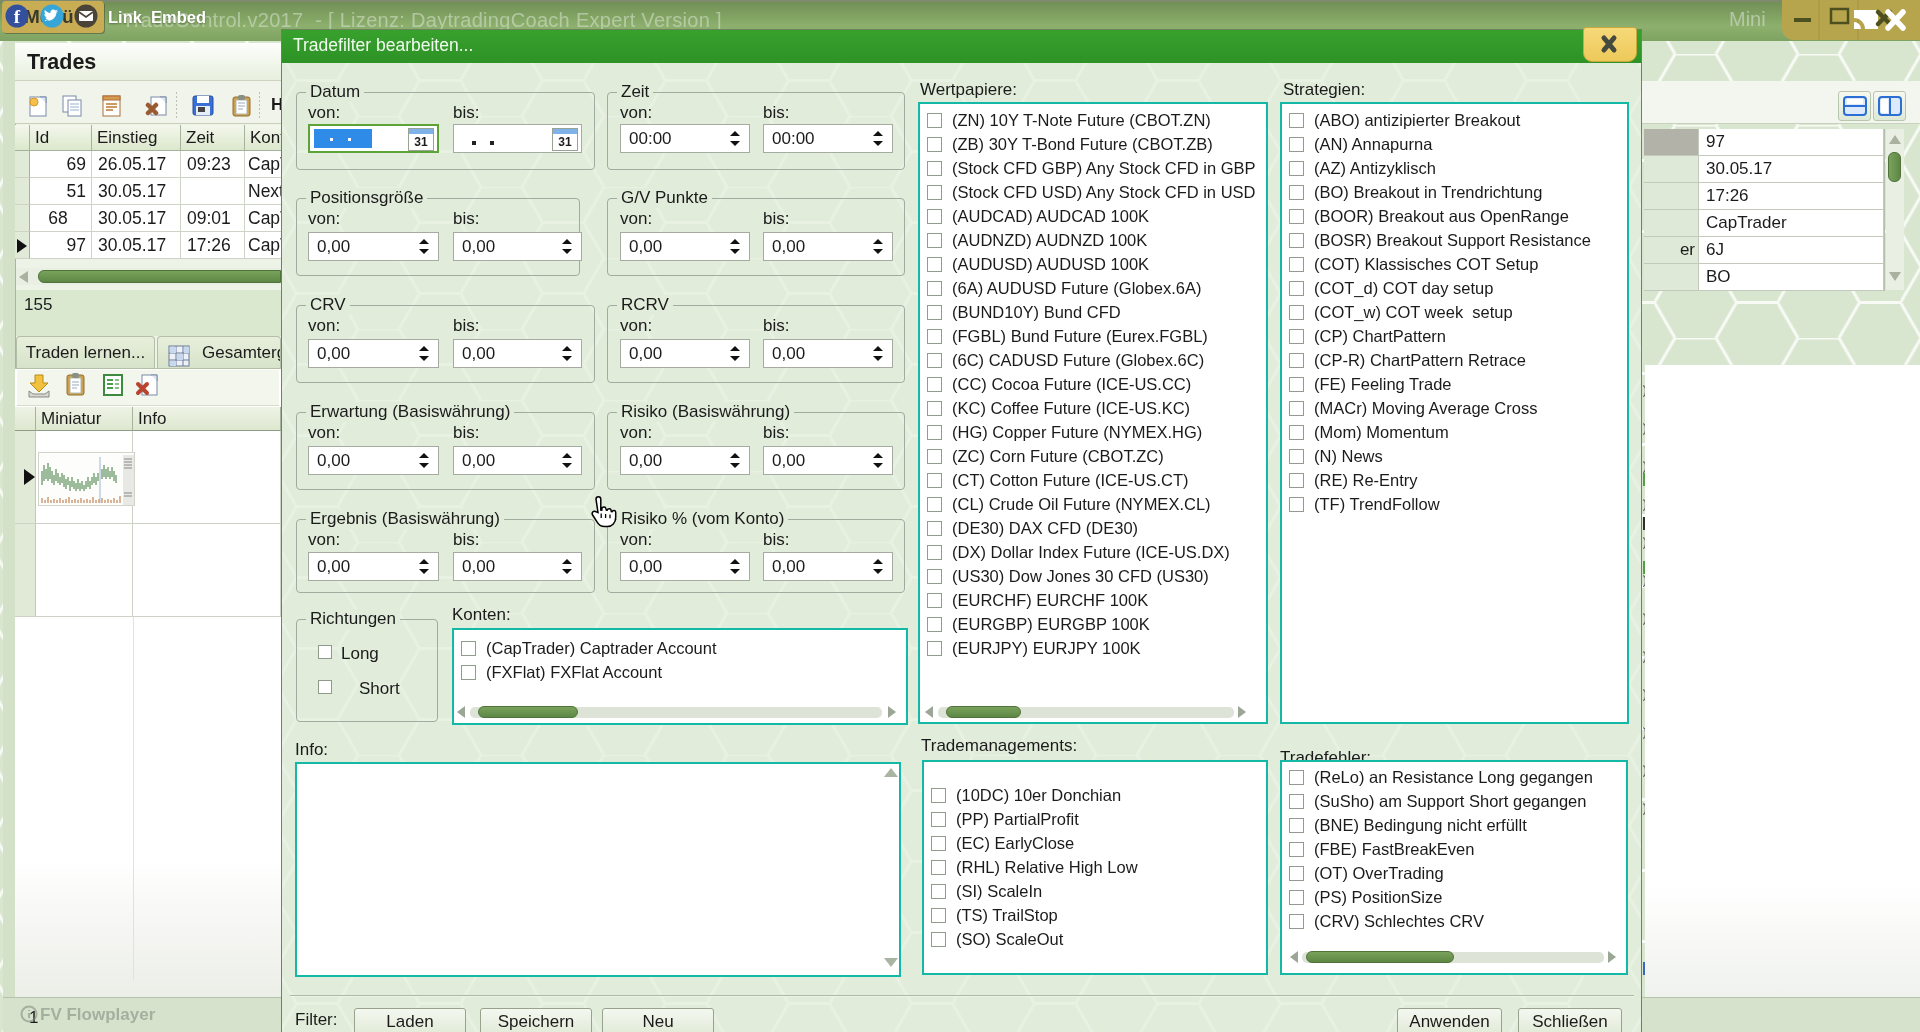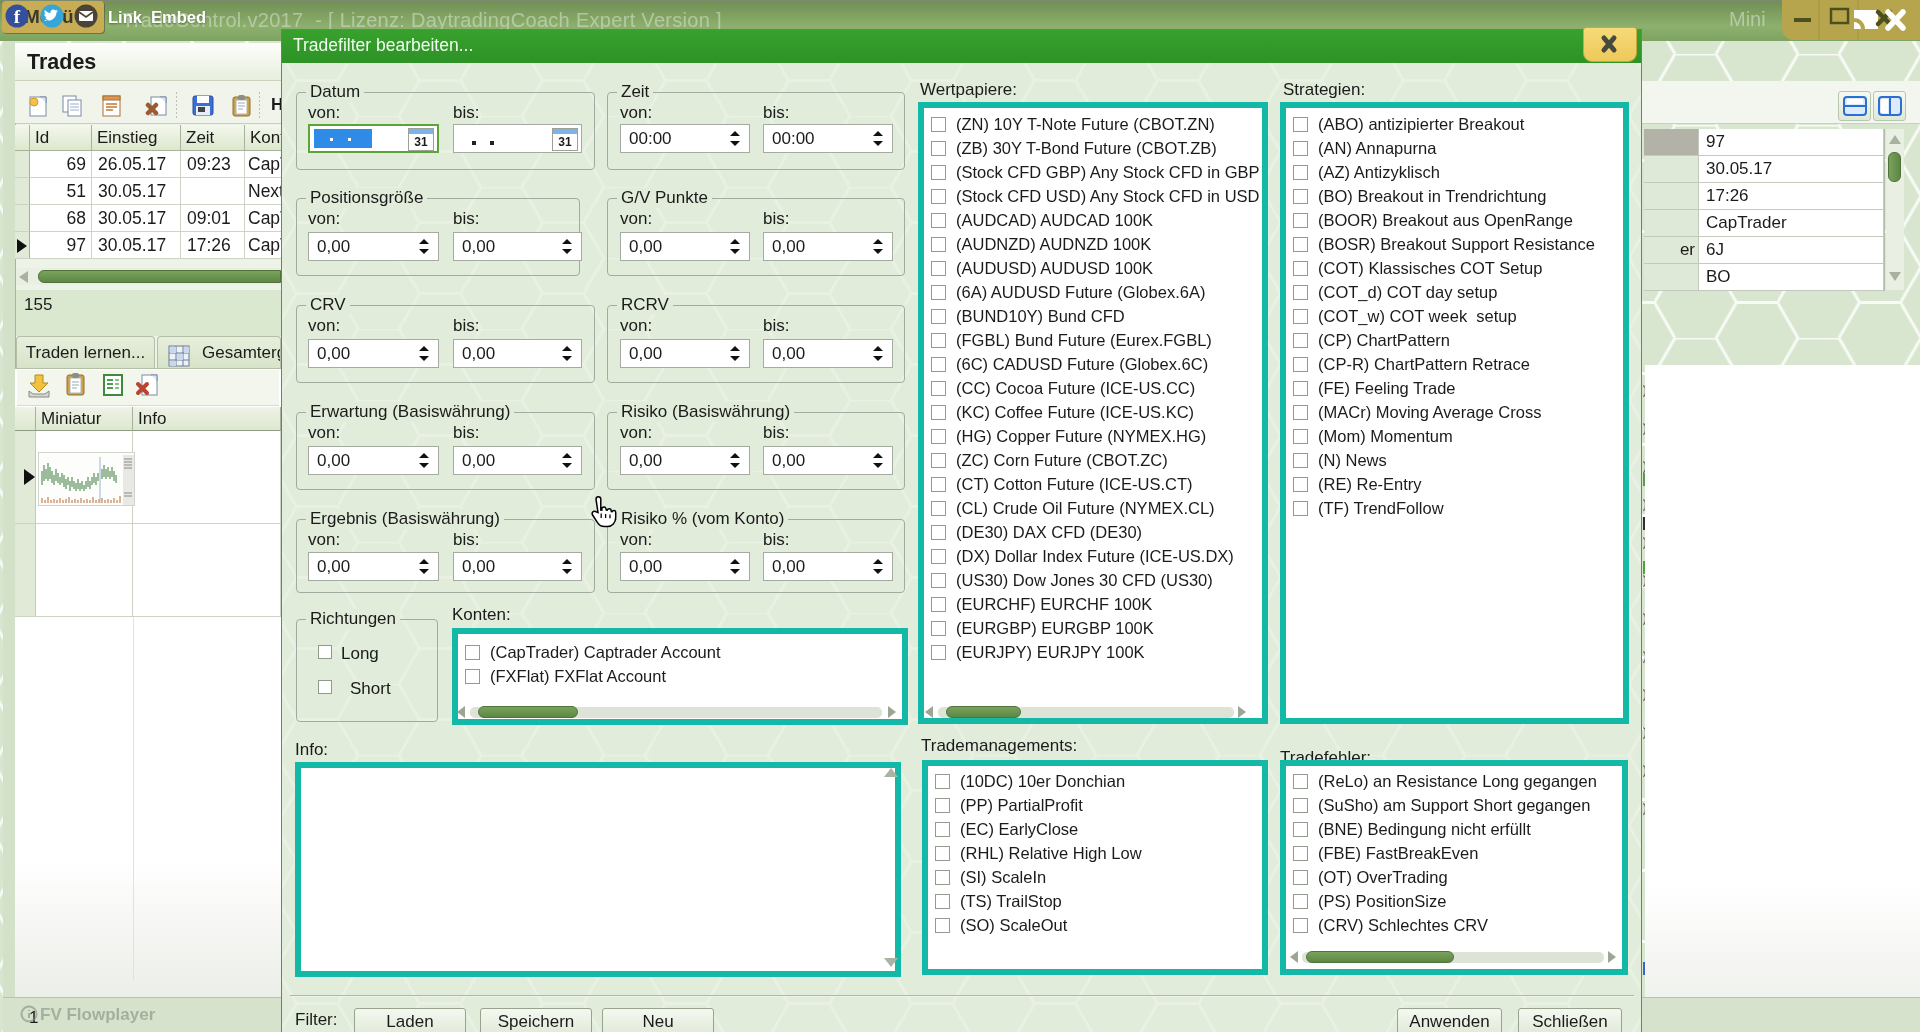--- a/index.html
+++ b/index.html
@@ -44,21 +44,21 @@
 #dlgtitle{position:absolute;left:0;top:0;width:1359px;height:33px;background:linear-gradient(#38a12d,#2e9226);color:#f0fcee;font-size:17.5px;line-height:31px;padding-left:11px}
 #dlgx{position:absolute;left:1583px;top:27px;width:54px;height:35px;background:linear-gradient(#f6d979,#eec95a);border-radius:3px 3px 9px 9px;border:1px solid #c9a83e}
 
 .grp{position:absolute;border:1px solid #a0aca0;border-radius:4px}
 .glab{position:absolute;top:-11px;left:9px;background:#e1ecda;padding:0 4px;font-size:17px;line-height:20px;white-space:nowrap}
 .fld{position:absolute;height:29px;background:#fff;border:1px solid #a6aba1;font-size:17px;line-height:27px}
 .fld span{padding-left:8px}
 .spin-u{position:absolute;right:9px;top:6px;width:0;height:0;border-left:5.5px solid transparent;border-right:5.5px solid transparent;border-bottom:5.5px solid #111}
 .spin-d{position:absolute;right:9px;bottom:6px;width:0;height:0;border-left:5.5px solid transparent;border-right:5.5px solid transparent;border-top:5.5px solid #111}
 .cb{position:absolute;width:14px;height:14px;background:#fff;border:1px solid #8f9a8c}
-.lst{position:absolute;background:#fff;border:6px solid #14b8a6;overflow:hidden}
+.lst{position:absolute;background:#fff;border:2px solid #14b8a6;overflow:hidden}
 .li{height:24px;line-height:24px;font-size:16.5px;position:relative;padding-left:32px;white-space:nowrap}
 .li::before{content:"";position:absolute;left:7px;top:5px;width:13px;height:13px;background:#fff;border:1px solid #919c8e}
 .btn{position:absolute;height:28px;background:linear-gradient(#f4f8f0,#e0ead7);border:1px solid #97a38d;border-radius:3px;font-size:17px;text-align:center;line-height:26px}
 
 .cal{position:absolute;width:26px;height:23px;background:#fff;border:1px solid #9aa296;font-size:12px;font-weight:bold;text-align:center;line-height:26px}
 .cal::before{content:"";position:absolute;left:0;top:0;width:24px;height:5px;background:#7fb2e8}
 
 #share{position:absolute;left:2px;top:1px;width:102px;height:32px;background:#c9ad55;border-radius:4px;box-shadow:1px 1px 0 rgba(60,60,40,.45)}
 .ovtxt{position:absolute;top:8px;font-size:16.5px;font-weight:bold;color:#fff;text-shadow:0 1px 2px rgba(0,0,0,.35)}
 #wbox{position:absolute;left:1782px;top:0;width:138px;height:40px;background:#b7a54e;border-radius:0 0 0 12px}
@@ -132,21 +132,21 @@
 <div class="tcell" style="left:30px;top:151px;width:62px;text-align:right;padding-right:5px">69</div>
 <div class="tcell" style="left:92px;top:151px;width:89px;padding-left:6px">26.05.17</div>
 <div class="tcell" style="left:181px;top:151px;width:64px;padding-left:6px">09:23</div>
 <div class="tcell" style="left:245px;top:151px;width:40px;padding-left:3px">CapT</div>
 <div class="tmark" style="top:178px"></div>
 <div class="tcell" style="left:30px;top:178px;width:62px;text-align:right;padding-right:5px">51</div>
 <div class="tcell" style="left:92px;top:178px;width:89px;padding-left:6px">30.05.17</div>
 <div class="tcell" style="left:181px;top:178px;width:64px"></div>
 <div class="tcell" style="left:245px;top:178px;width:40px;padding-left:3px">Next</div>
 <div class="tmark" style="top:205px"></div>
-<div class="tcell" style="left:30px;top:205px;width:62px;text-align:right;padding-right:5px">68</div>
+<div class="tcell" style="left:30px;top:205px;width:62px;text-align:center;padding-right:5px">68</div>
 <div class="tcell" style="left:92px;top:205px;width:89px;padding-left:6px">30.05.17</div>
 <div class="tcell" style="left:181px;top:205px;width:64px;padding-left:6px">09:01</div>
 <div class="tcell" style="left:245px;top:205px;width:40px;padding-left:3px">CapT</div>
 <div class="tmark" style="top:232px"></div>
 <div class="tcell" style="left:30px;top:232px;width:62px;text-align:right;padding-right:5px">97</div>
 <div class="tcell" style="left:92px;top:232px;width:89px;padding-left:6px">30.05.17</div>
 <div class="tcell" style="left:181px;top:232px;width:64px;padding-left:6px">17:26</div>
 <div class="tcell" style="left:245px;top:232px;width:40px;padding-left:3px">CapT</div>
 <div class="arr" style="left:17px;top:239px;border-top:7px solid transparent;border-bottom:7px solid transparent;border-left:10px solid #111"></div>
 </div>
@@ -367,21 +367,21 @@
 <div class="fld" style="left:453px;top:552px;width:129px"><span>0,00</span><i class="spin-u"></i><i class="spin-d"></i></div>
 <div class="fld" style="left:620px;top:552px;width:130px"><span>0,00</span><i class="spin-u"></i><i class="spin-d"></i></div>
 <div class="fld" style="left:763px;top:552px;width:130px"><span>0,00</span><i class="spin-u"></i><i class="spin-d"></i></div>
 
 <div class="grp" style="left:296px;top:619px;width:142px;height:103px">
     <span class="glab">Richtungen</span>
   </div>
 <div class="cb" style="left:318px;top:645px"></div>
 <div class="lbl" style="left:341px;top:644px">Long</div>
 <div class="cb" style="left:318px;top:680px"></div>
-<div class="lbl" style="left:350px;top:679px">Short</div>
+<div class="lbl" style="left:359px;top:679px">Short</div>
 <div class="lbl" style="left:452px;top:605px">Konten:</div>
 <div class="lst" style="left:452px;top:628px;width:456px;height:97px;padding-top:6px">
 <div class="li">(CapTrader) Captrader Account</div>
 <div class="li">(FXFlat) FXFlat Account</div>
 </div>
 <div class="hsb" style="left:454px;top:705px;width:450px;height:15px;border:none;background:transparent"></div>
 <div class="arr" style="left:457px;top:706px;border-top:6px solid transparent;border-bottom:6px solid transparent;border-right:8px solid #9ba695"></div>
 <div class="arr" style="left:888px;top:706px;border-top:6px solid transparent;border-bottom:6px solid transparent;border-left:8px solid #9ba695"></div>
 <div class="abs" style="left:470px;top:707px;width:412px;height:11px;background:#dde3d7;border-radius:5px"></div>
 <div class="sbthumb" style="left:478px;top:706px;width:100px;height:12px"></div>
@@ -437,21 +437,21 @@
 <div class="li">(CP-R) ChartPattern Retrace</div>
 <div class="li">(FE) Feeling Trade</div>
 <div class="li">(MACr) Moving Average Cross</div>
 <div class="li">(Mom) Momentum</div>
 <div class="li">(N) News</div>
 <div class="li">(RE) Re-Entry</div>
 <div class="li">(TF) TrendFollow</div>
 </div>
 
 <div class="lbl" style="left:921px;top:736px">Trademanagements:</div>
-<div class="lst" style="left:922px;top:760px;width:346px;height:215px;padding-top:3px">
+<div class="lst" style="left:922px;top:760px;width:346px;height:215px;padding-top:21px">
 <div class="li">(10DC) 10er Donchian</div>
 <div class="li">(PP) PartialProfit</div>
 <div class="li">(EC) EarlyClose</div>
 <div class="li">(RHL) Relative High Low</div>
 <div class="li">(SI) ScaleIn</div>
 <div class="li">(TS) TrailStop</div>
 <div class="li">(SO) ScaleOut</div>
 </div>
 
 <div class="lbl" style="left:1280px;top:748px">Tradefehler:</div>

